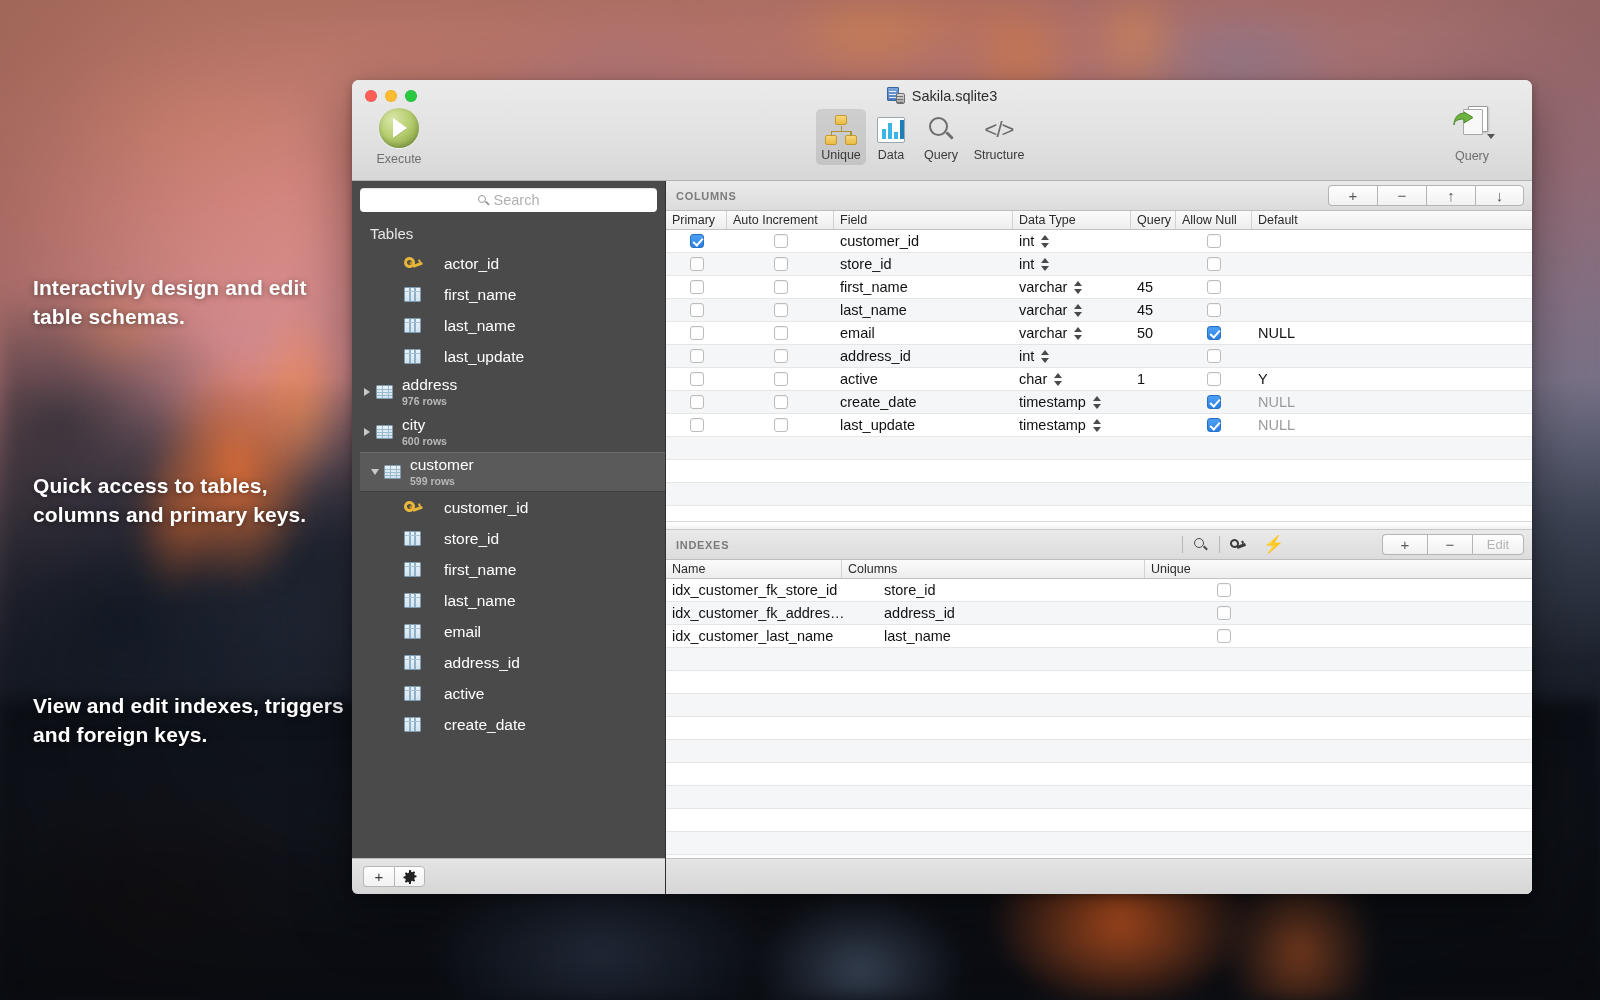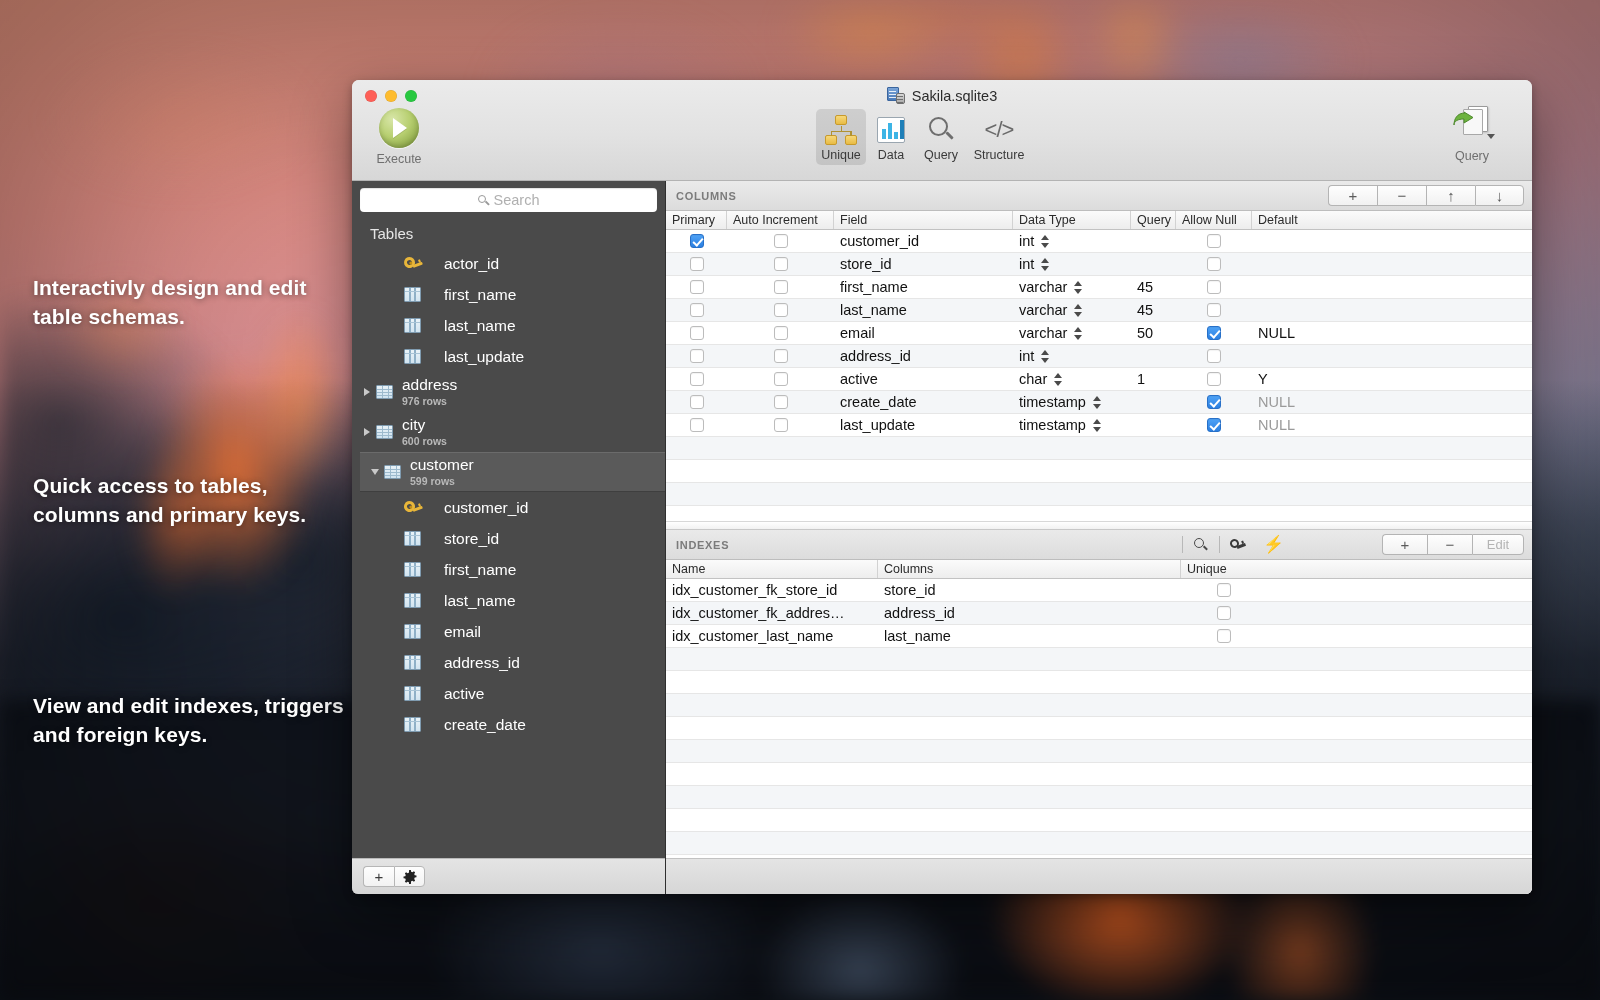--- a/index.html
+++ b/index.html
@@ -833,21 +833,21 @@
         </div>
         <div class="seggroup">
           <div class="sb" style="width:45px">+</div>
           <div class="sb" style="width:45px">−</div>
           <div class="sb dis" style="width:52px;font-size:13px">Edit</div>
         </div>
       </div>
 
       <div class="grid">
         <div class="ghead">
-          <div class="gh" style="width:212px">Name</div>
+          <div class="gh" style="width:176px">Name</div>
           <div class="gh" style="width:303px">Columns</div>
           <div class="gh" style="flex:1">Unique</div>
         </div>
         <div class="grow line">
           <div class="gc" style="width:212px">
               <span>idx_customer_fk_store_id</span>
             </div>
           <div class="gc" style="width:303px">
               <span>store_id</span>
             </div>

